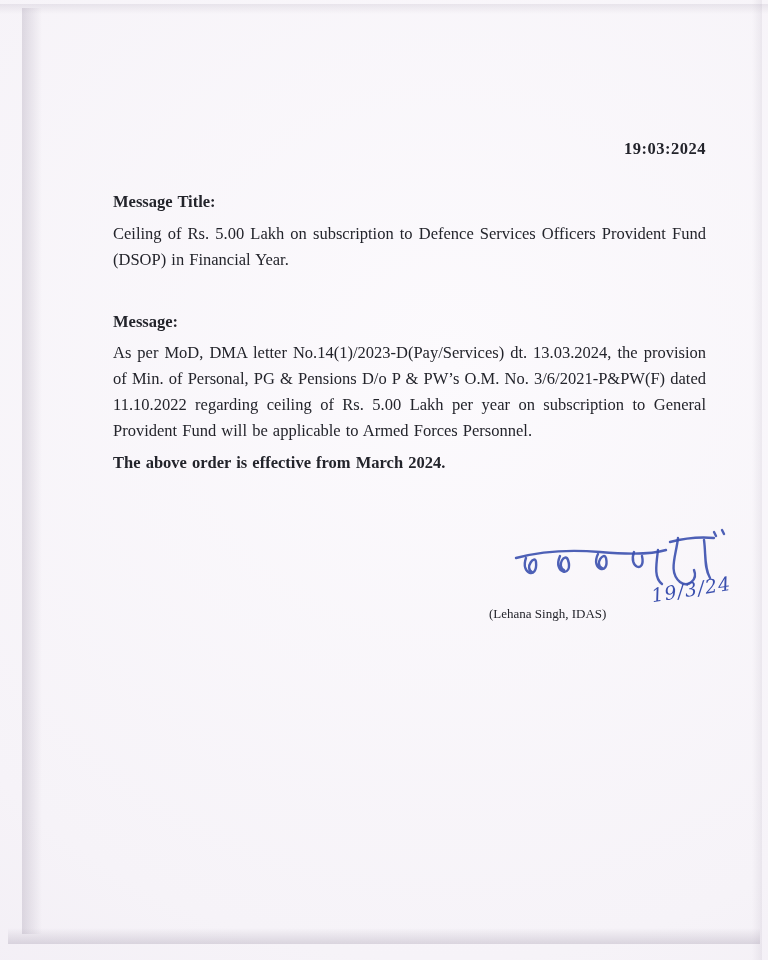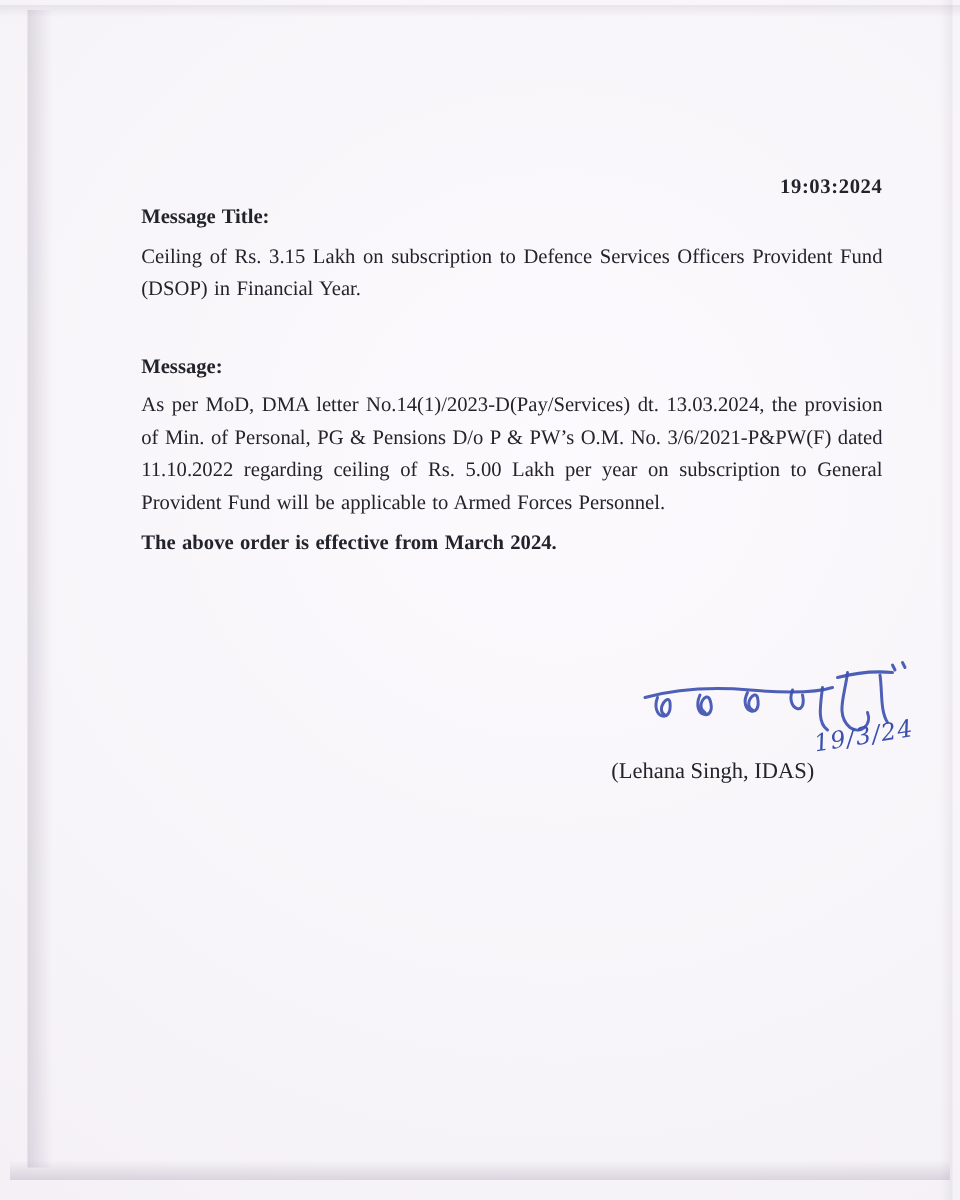--- a/index.html
+++ b/index.html
@@ -46,21 +46,21 @@
     top: 139px;
     right: 62px;
     font-weight: bold;
     font-size: 16.5px;
     letter-spacing: 0.5px;
   }
   .content {
     position: absolute;
     left: 113px;
     right: 62px;
-    top: 160px;
+    top: 189px;
     font-size: 16.5px;
     line-height: 26px;
     word-spacing: 1px;
   }
   .heading {
     font-weight: bold;
     margin: 0;
     font-size: 16.5px;
   }
   .title-para {
@@ -106,21 +106,21 @@
     font-family: "DejaVu Serif", serif;
     font-style: italic;
     font-size: 19px;
     transform: rotate(-9deg);
     letter-spacing: 1px;
   }
   .sig-name {
     position: absolute;
     left: 489px;
     top: 606px;
-    font-size: 18px;
+    font-size: 13px;
   }
   .sig-designation {
     position: absolute;
     left: 489px;
     top: 636px;
     font-size: 16.5px;
   }
 </style>
 </head>
 <body>
@@ -129,21 +129,21 @@
   <div class="paper"></div>
   <div class="shadow-top"></div>
   <div class="shadow-left"></div>
   <div class="shadow-right"></div>
   <div class="shadow-bottom"></div>
 
   <div class="scan-date">19:03:2024</div>
 
   <div class="content">
     <p class="heading">Message Title:</p>
-    <p class="title-para">Ceiling of Rs. 3.15 Lakh on subscription to Defence Services Officers Provident Fund (DSOP) in Financial Year.</p>
+    <p class="title-para">Ceiling of Rs. 5.00 Lakh on subscription to Defence Services Officers Provident Fund (DSOP) in Financial Year.</p>
 
     <p class="heading message-heading">Message:</p>
 
     <div class="body-block">
       <p>As per MoD, DMA letter No.14(1)/2023-D(Pay/Services) dt. 13.03.2024, the provision of Min. of Personal, PG &amp; Pensions D/o P &amp; PW’s O.M. No. 3/6/2021-P&amp;PW(F) dated 11.10.2022 regarding ceiling of Rs. 5.00 Lakh per year on subscription to General Provident Fund will be applicable to Armed Forces Personnel.</p>
       <p class="last">The above order is effective from March 2024.</p>
     </div>
   </div>
 
   <div class="signature-area">

